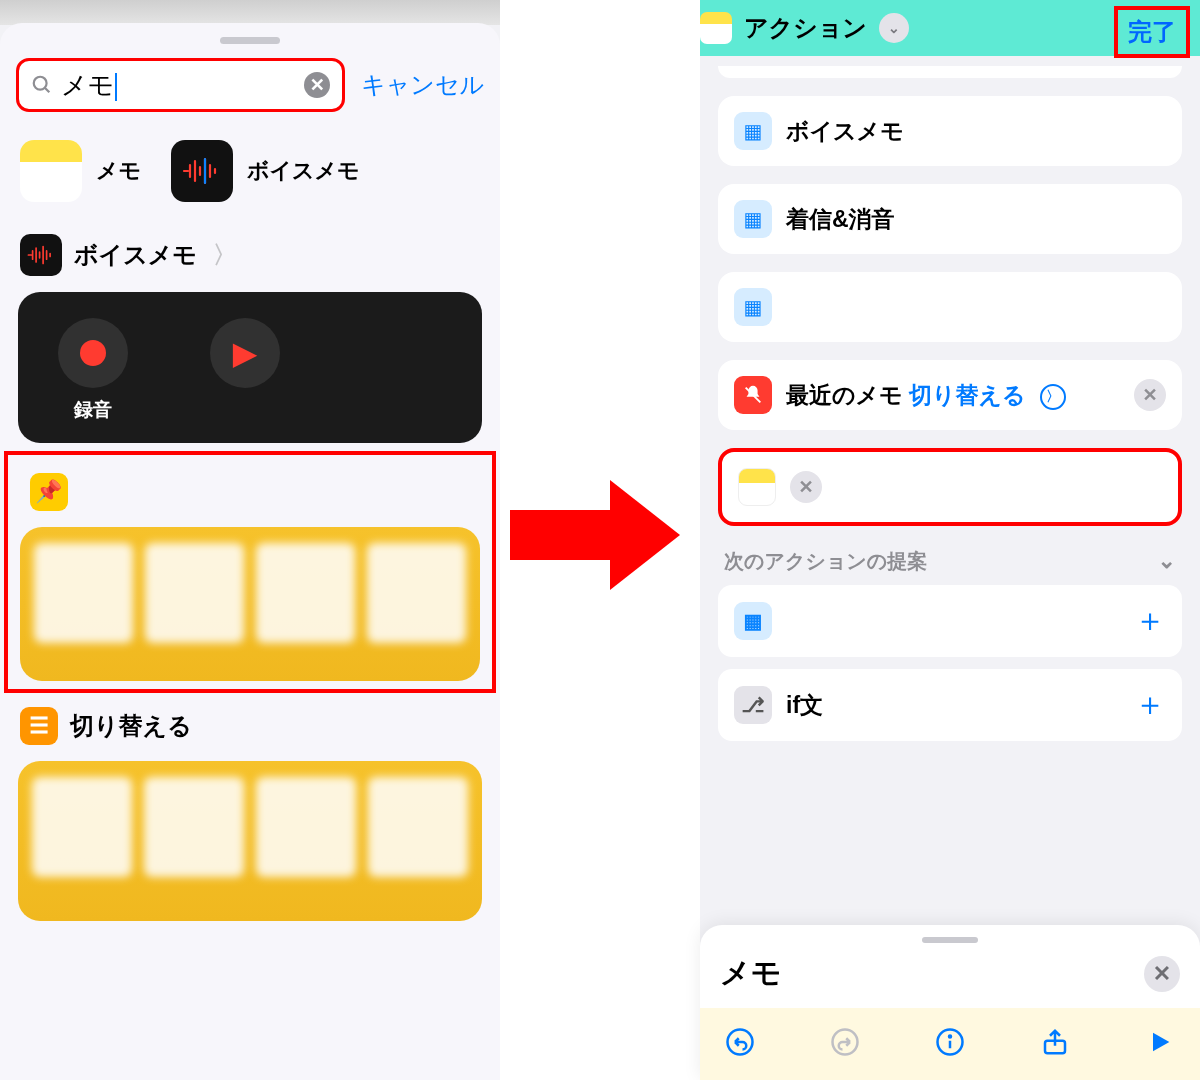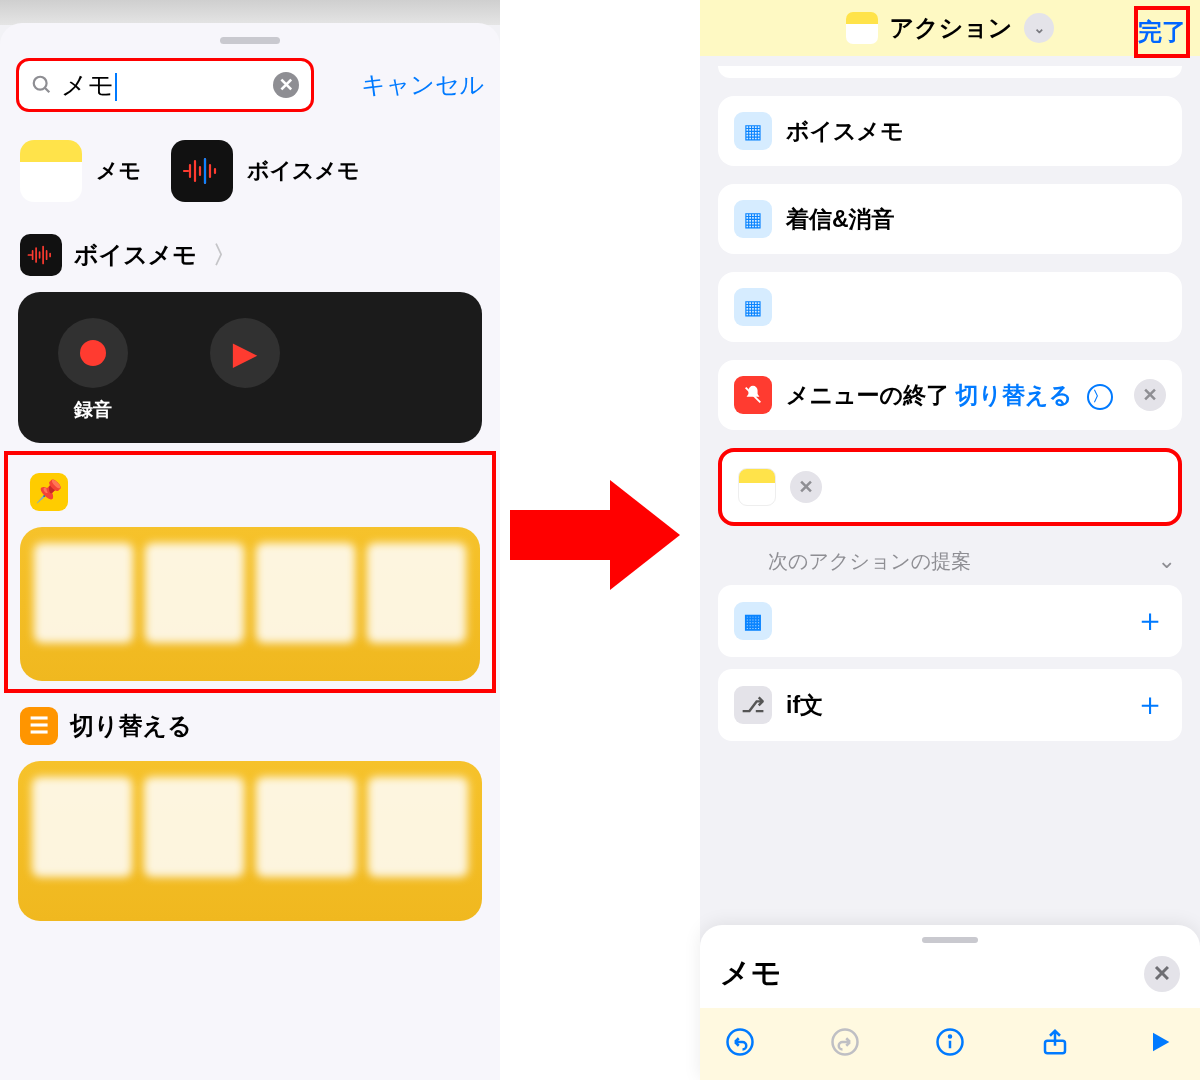--- a/index.html
+++ b/index.html
@@ -83,21 +83,21 @@
     background: #007aff;
     vertical-align: middle;
     margin-left: 1px;
   }
   .clear-btn {
     width: 26px; height: 26px; border-radius: 50%;
     background: #8e8e93; color: #fff;
     display: flex; align-items: center; justify-content: center;
     font-size: 18px; font-weight: 700;
   }
-  .cancel-link { color: #007aff; font-size: 24px; font-weight: 500; margin-left: 31px; }
+  .cancel-link { color: #007aff; font-size: 24px; font-weight: 500; }
 
   .app-icons-row {
     display: flex; gap: 30px;
     padding: 28px 20px 18px;
     align-items: center;
   }
   .app-item { display: flex; align-items: center; gap: 14px; }
   .app-icon {
     width: 62px; height: 62px; border-radius: 14px;
     display: flex; align-items: center; justify-content: center;
@@ -175,42 +175,42 @@
   }
   .notes-widget.recent {
     background: linear-gradient(#f6c22b, #f0b81f);
     margin: 6px 18px 0;
     padding-bottom: 44px;
   }
 
   
   .r-header {
     height: 56px;
-    display: flex; align-items: center; justify-content: center;
+    display: flex; align-items: center; 
     position: relative;
-    background: #fef9c3;
+    background: #5eead4;
   }
   .r-title {
     display: flex; align-items: center; gap: 12px;
     font-size: 24px; font-weight: 800;
   }
   .mini-notes-icon {
     width: 32px; height: 32px; border-radius: 7px;
     background: linear-gradient(#ffe34a 38%, #fff 38%);
   }
   .dd-circle {
     width: 30px; height: 30px; border-radius: 50%;
     background: #e4e3e9;
     display: flex; align-items: center; justify-content: center;
     color: #7a7a80; font-size: 14px; font-weight: 800;
   }
   .done-btn {
     position: absolute; right: 10px; top: 6px;
     color: #0066ff; font-size: 24px; font-weight: 800;
-    padding: 6px 0;
+    padding: 6px 10px;
     border: 4px solid #ff0000;
   }
 
   .editor {
     background: #f2f2f6;
     padding: 10px 18px 0;
   }
   .card {
     background: #fff;
     border-radius: 16px;
@@ -252,21 +252,21 @@
     align-items: center; justify-content: center;
     color: #007aff; font-size: 14px;
     vertical-align: middle; margin-left: 8px;
   }
 
   .open-card { border: 4px solid #ff0000; }
 
   .sugg-header {
     display: flex; justify-content: space-between;
     padding: 4px 6px 10px;
-    color: #8e8e93; font-size: 20px; font-weight: 400; margin-left: 44px;
+    color: #8e8e93; font-size: 20px; font-weight: 700;
   }
   .sugg-chevron { font-size: 22px; color: #8e8e93; }
   .sugg-card {
     background: #fff; border-radius: 14px;
     padding: 14px 16px; margin-bottom: 12px;
     display: flex; align-items: center; gap: 14px;
     font-size: 23px; font-weight: 800;
   }
   .sugg-icon {
     width: 38px; height: 38px; border-radius: 9px;
@@ -435,21 +435,21 @@
       </div>
 
       <div class="card silent-card">
         <div class="action-icon ai-red">
           <svg width="22" height="22" viewBox="0 0 24 24" fill="#fff">
               <path d="M12 2a5 5 0 0 0-5 5v4l-2 3h14l-2-3V7a5 5 0 0 0-5-5z"></path>
               <line x1="4" y1="4" x2="20" y2="20" stroke="#fff" stroke-width="2"></line>
             </svg>
         </div>
         <span class="card-text">
-          <span>メニューの終了 </span><span class="param-pill">切り替える</span>
+          <span>最近のメモ </span><span class="param-pill">切り替える</span>
           <span class="disclose">〉</span>
         </span>
         <div class="remove-btn">✕</div>
       </div>
 
       <div class="card open-card">
         <div class="ai-notes"></div>
         <div class="remove-btn">✕</div>
       </div>
 

